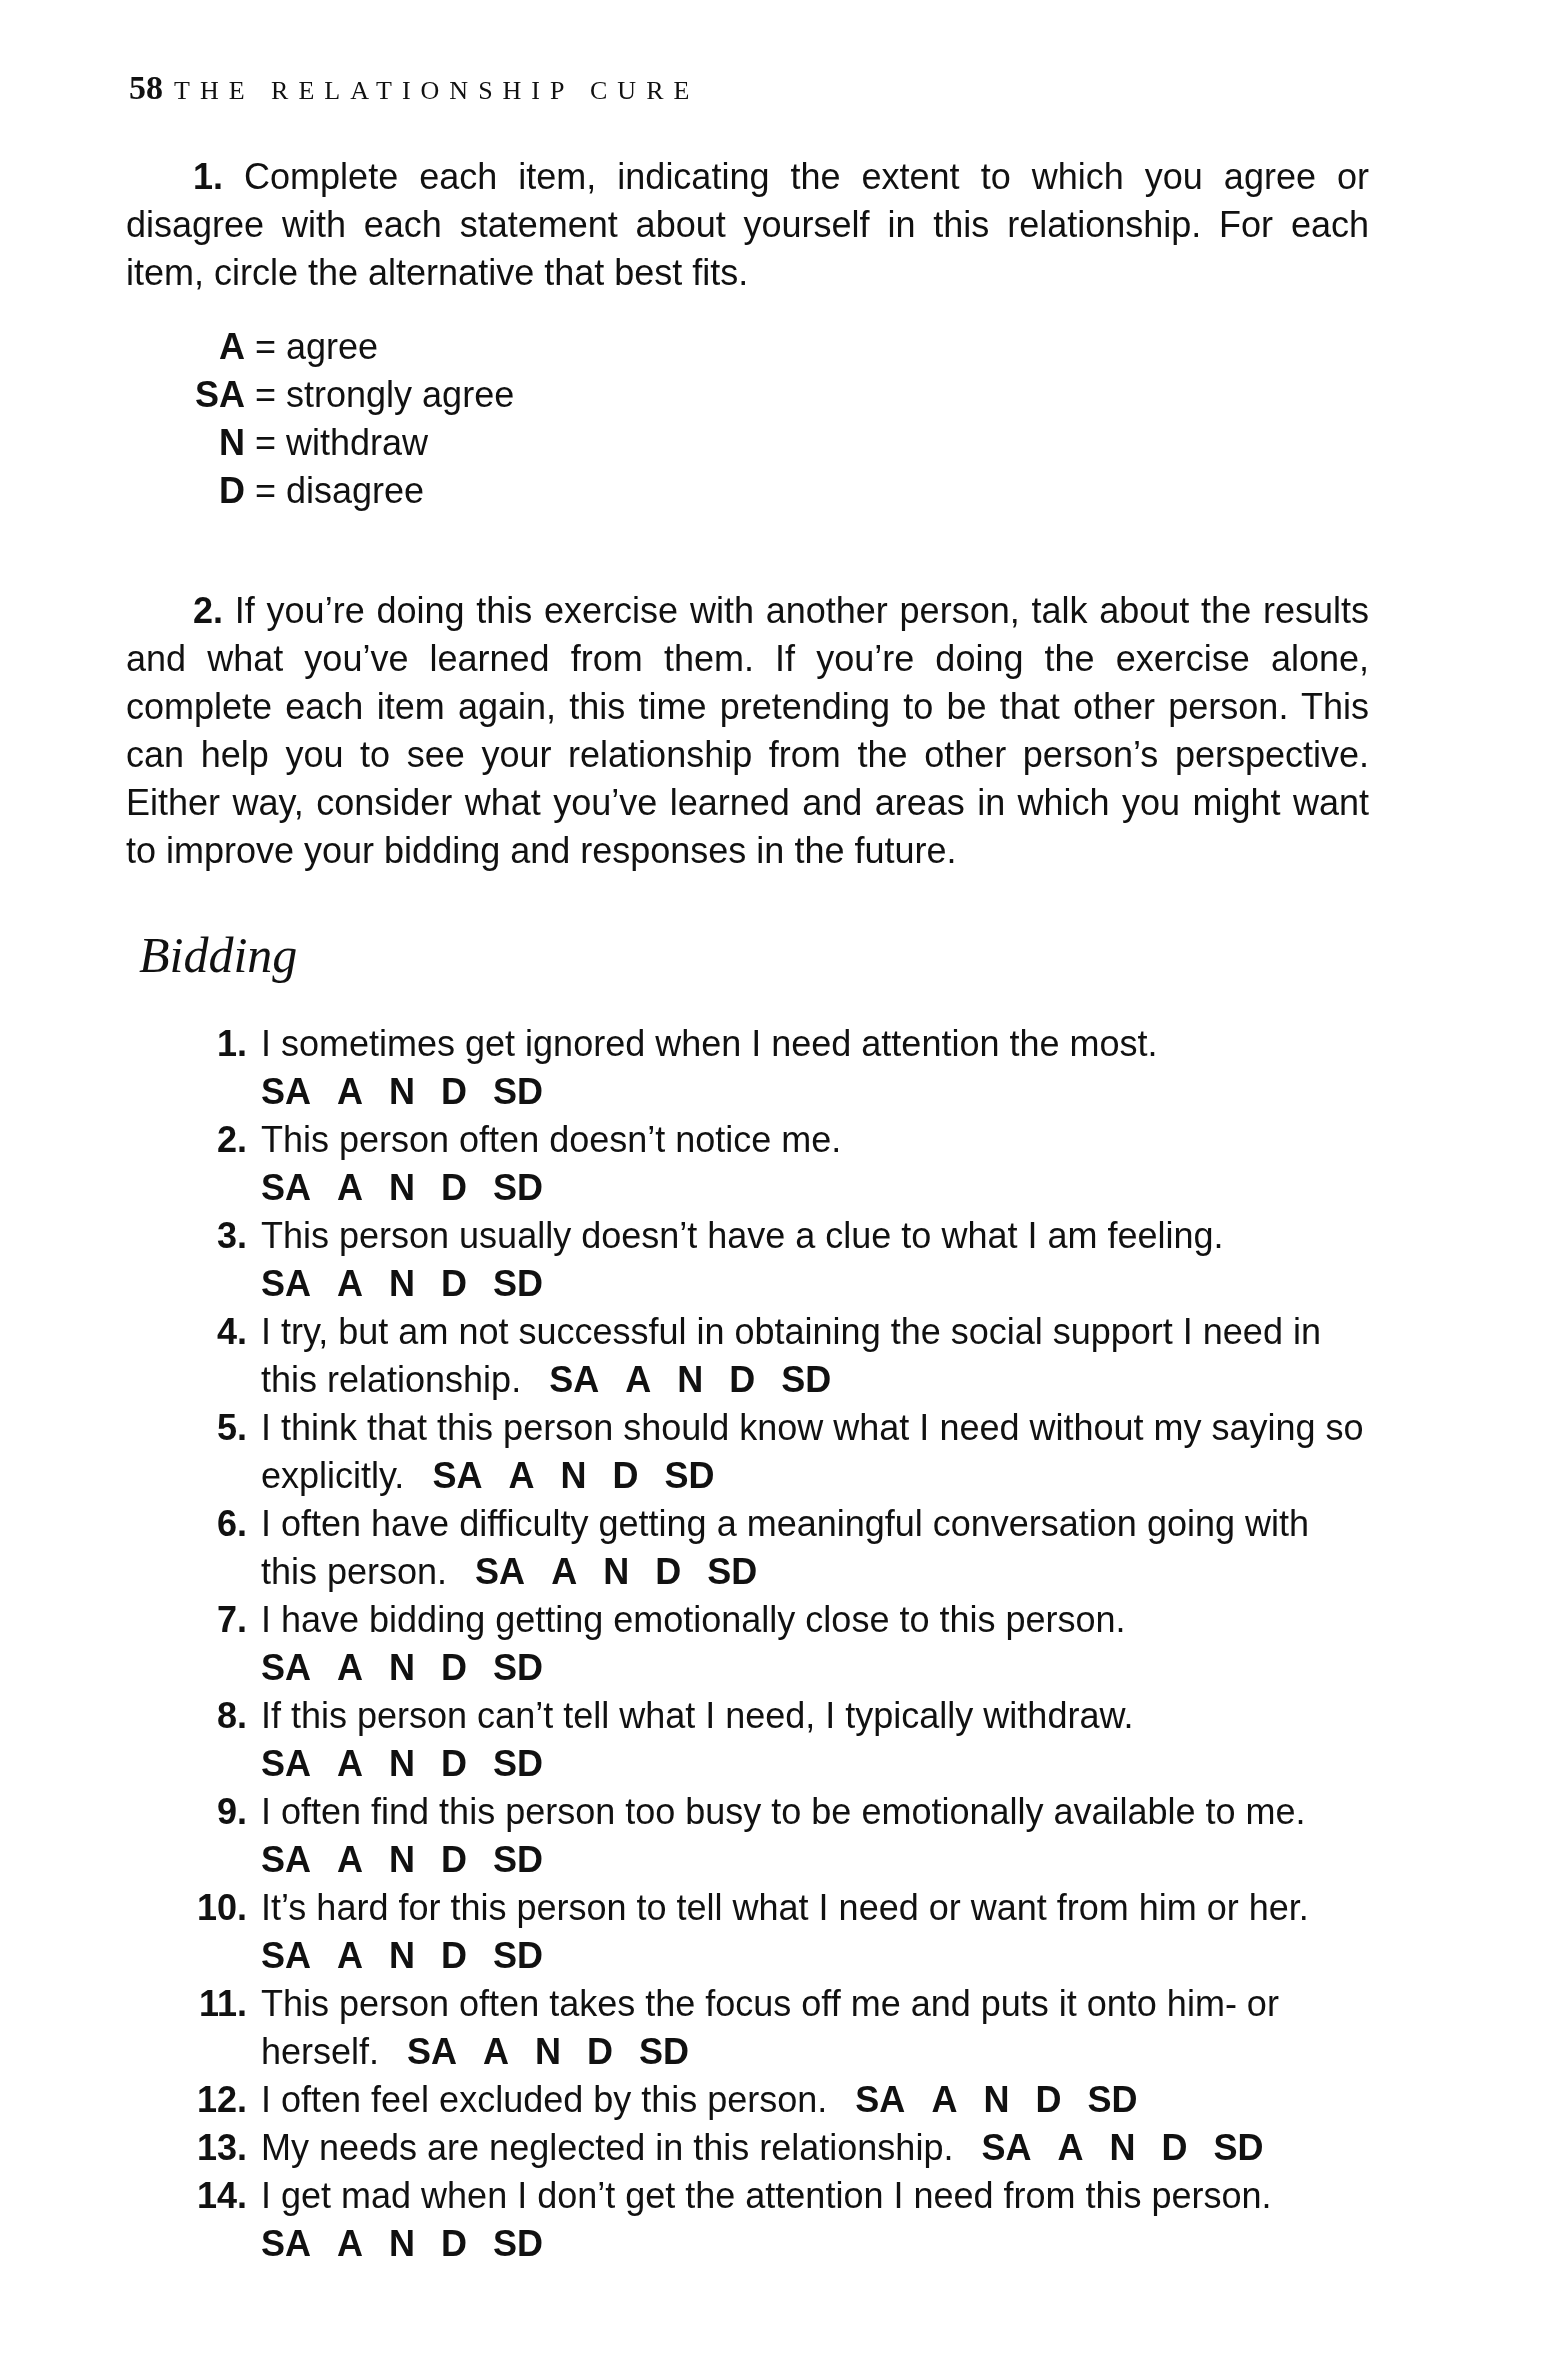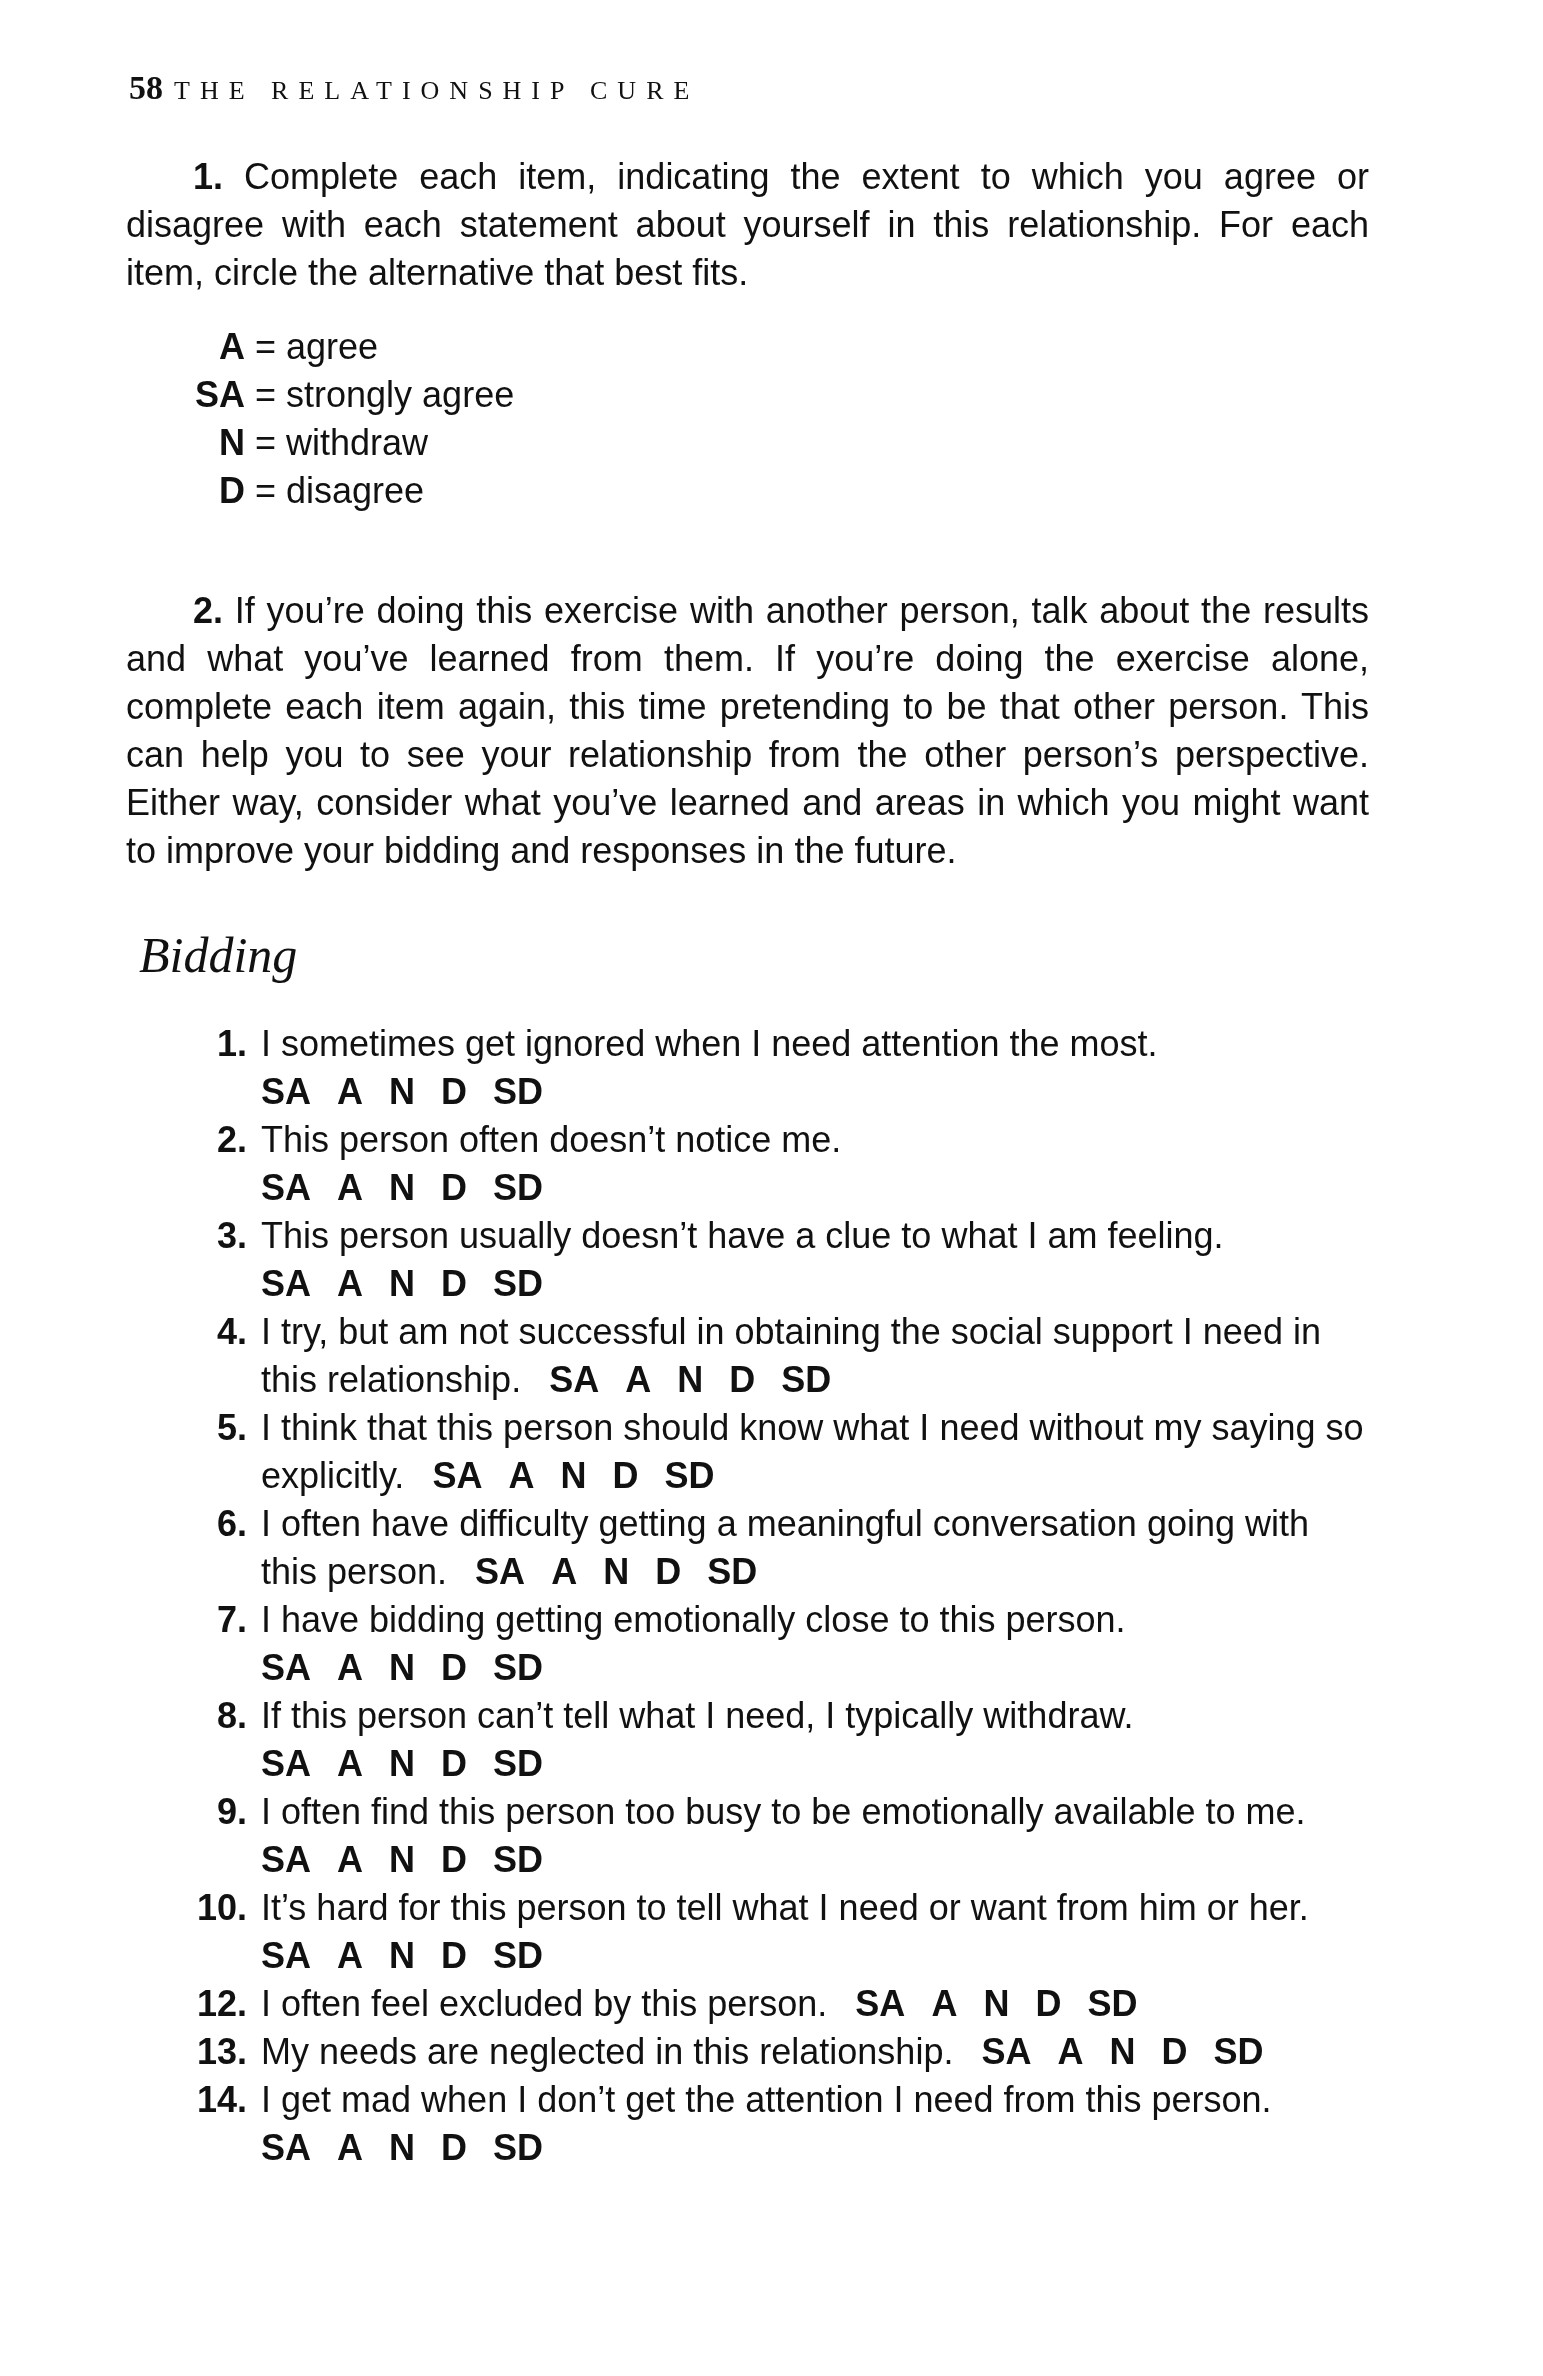--- a/index.html
+++ b/index.html
@@ -119,20 +119,24 @@
     </div>
 
     <div class="item">
       <span class="n">10.</span>
       <span class="t">It’s hard for this person to tell what I need or want from him or her.</span>
       <div class="scale">
         <span>SA</span><span>A</span><span>N</span><span>D</span><span>SD</span>
       </div>
     </div>
 
+    <div class="item">
+      <span class="n">11.</span>
+      <span>This person often takes the focus off me and puts it onto him- or herself.</span><span class="scale inline-scale"><span>SA</span><span>A</span><span>N</span><span>D</span><span>SD</span></span>
+    </div>
 
     <div class="item">
       <span class="n">12.</span>
       <span>I often feel excluded by this person.</span><span class="scale inline-scale"><span>SA</span><span>A</span><span>N</span><span>D</span><span>SD</span></span>
     </div>
 
     <div class="item">
       <span class="n">13.</span>
       <span>My needs are neglected in this relationship.</span><span class="scale inline-scale"><span>SA</span><span>A</span><span>N</span><span>D</span><span>SD</span></span>
     </div>

